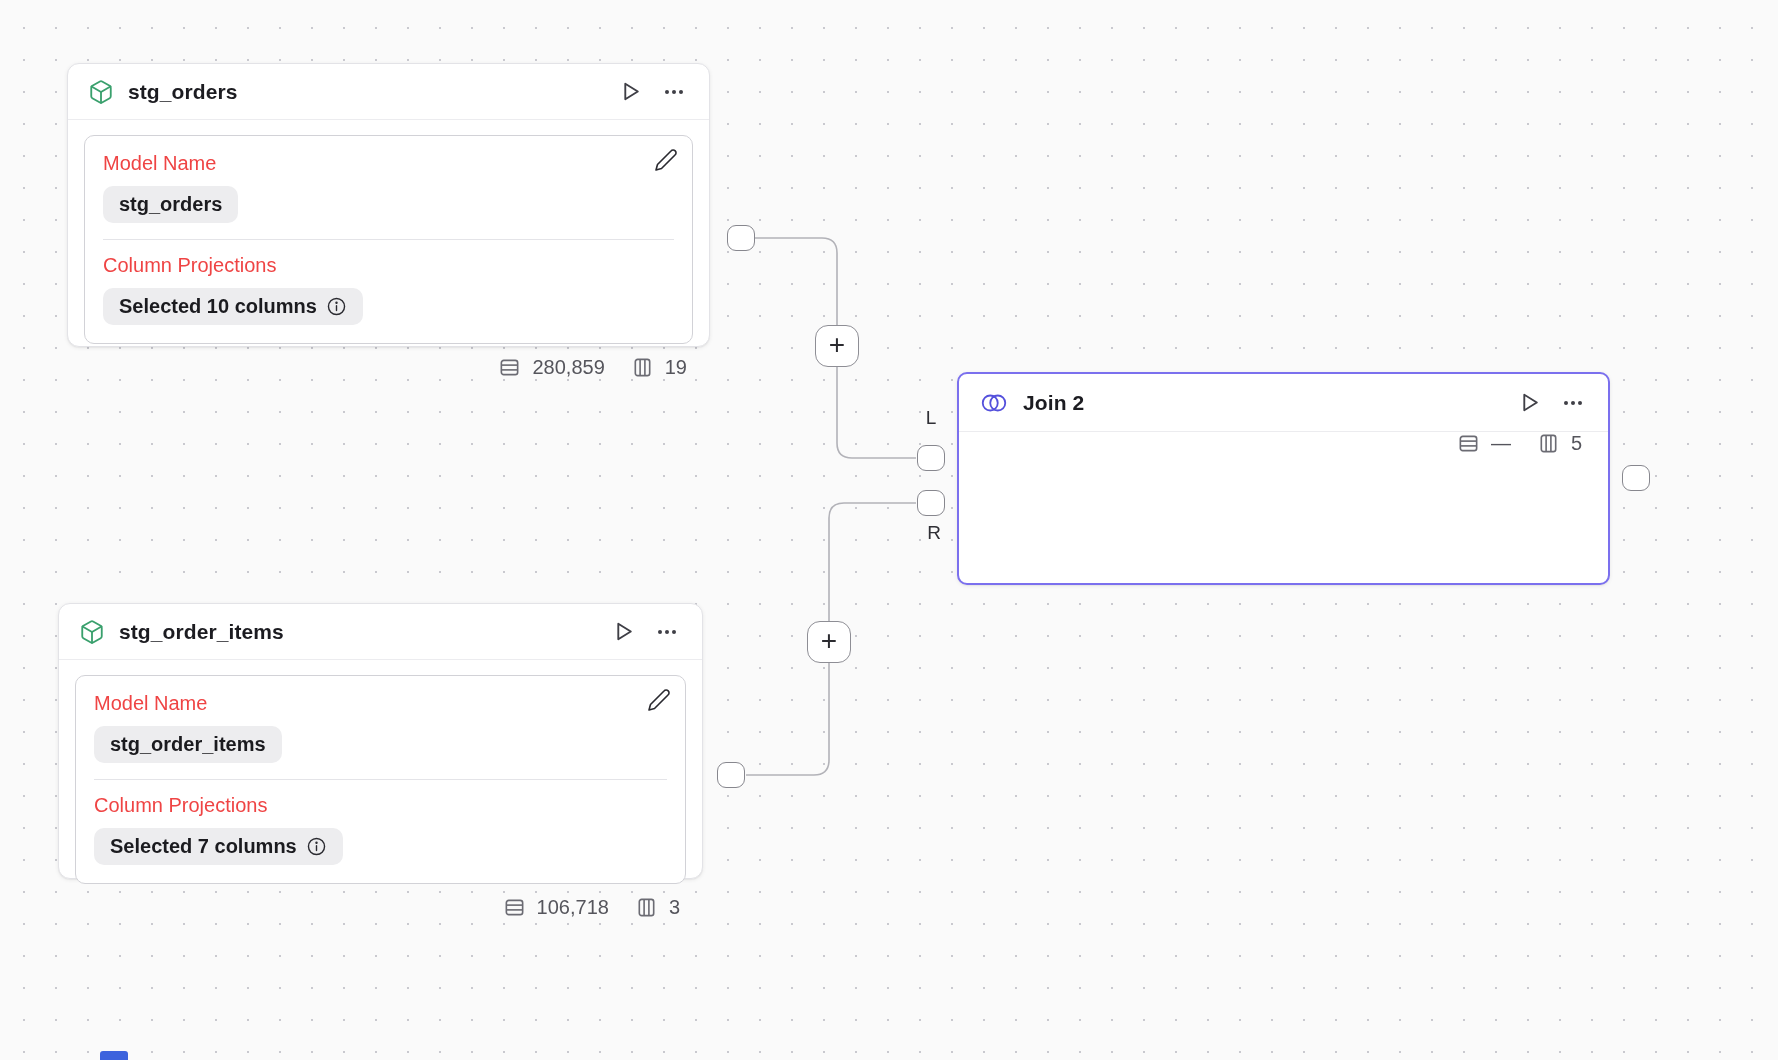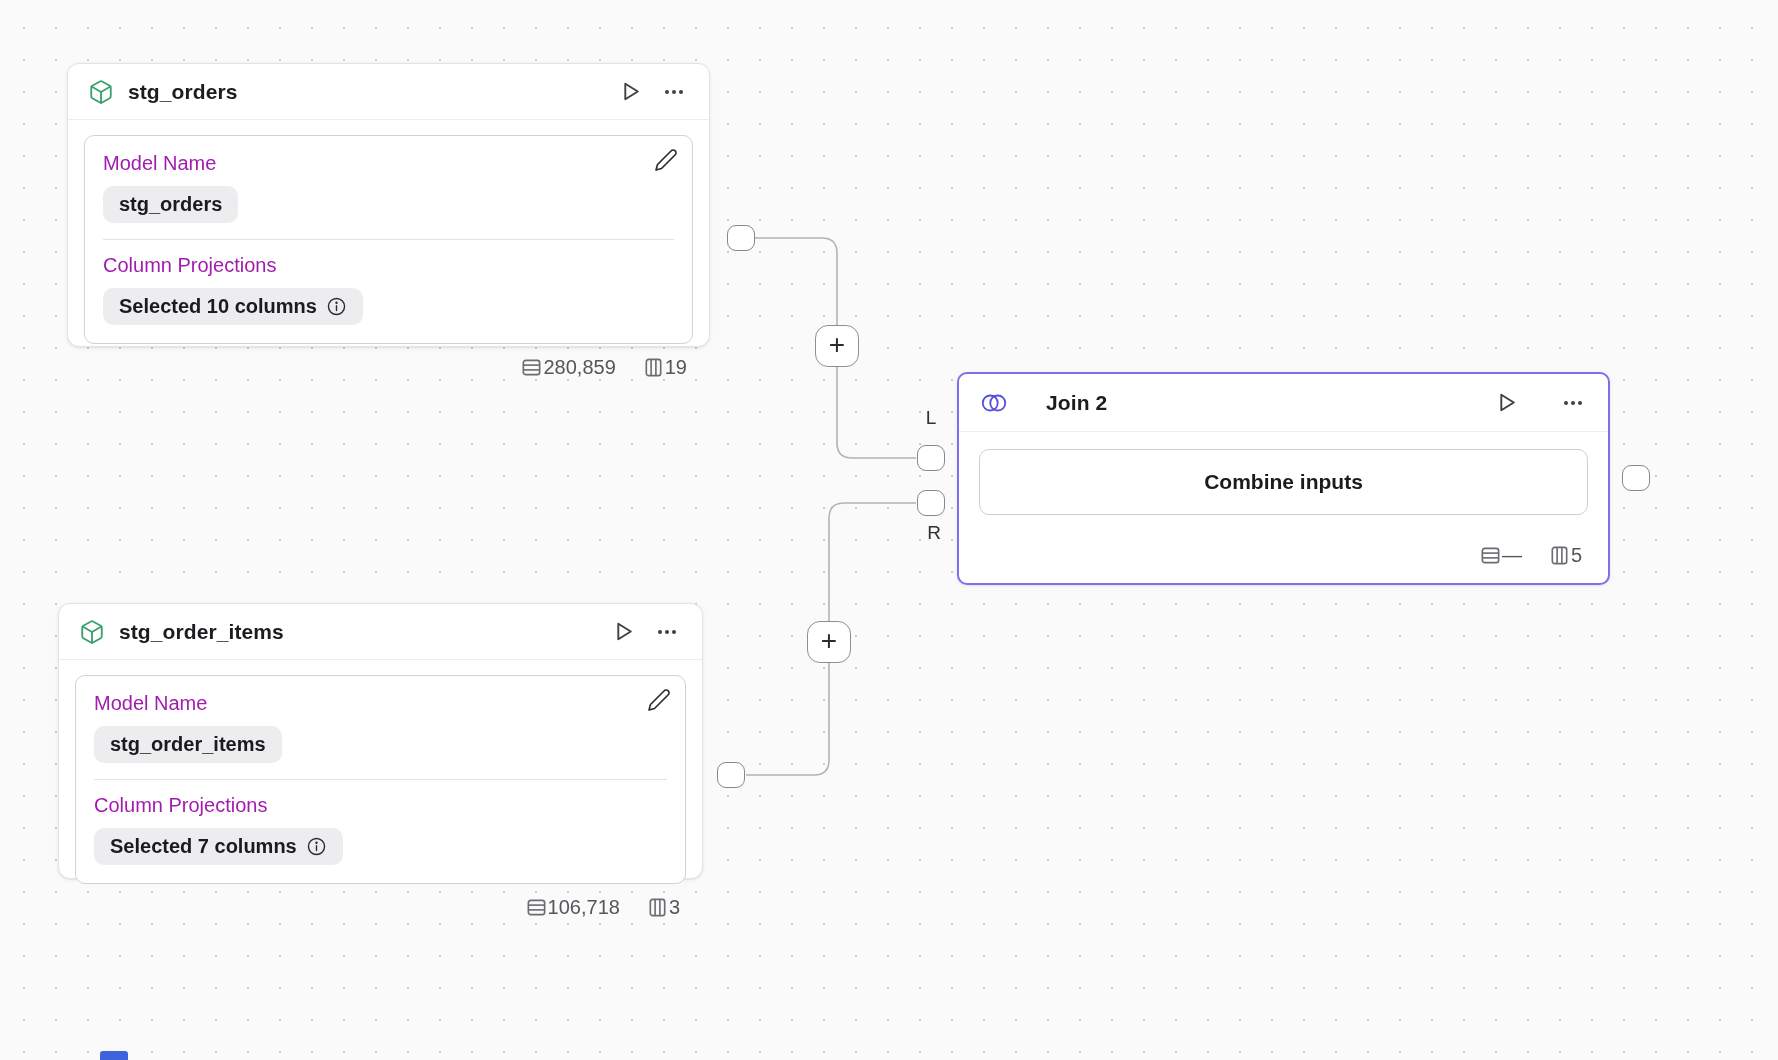--- a/index.html
+++ b/index.html
@@ -51,38 +51,38 @@
   .icon-btn + .icon-btn { margin-left: 14px; }
 
   .node-body { padding: 15px 16px 0 16px; flex: 1 1 auto; }
   .inner-card {
     position: relative;
     border: 1px solid #d2d2d7;
     border-radius: 10px;
     background: #fff;
     padding: 14px 18px 18px 18px;
   }
-  .field-label { font-size: 20px; color: #a21caf; line-height: 26px; }
+  .field-label { font-size: 20px; color: #ef4444; line-height: 26px; }
   .pill {
     display: inline-flex; align-items: center;
     margin-top: 10px;
     background: #ededef;
     border-radius: 10px;
     padding: 7px 16px;
     font-size: 20px; font-weight: 600; color: #1b1b1f;
   }
   .pill .info { margin-left: 9px; display: inline-flex; color: #2a2a30; }
   .card-divider { border: none; border-top: 1px solid #e4e4e8; margin: 16px 0 12px 0; }
   .pencil { position: absolute; top: 12px; right: 14px; color: #2a2a30; cursor: pointer; }
 
   .node-footer {
     display: flex; align-items: center; justify-content: flex-end;
     gap: 26px; padding: 12px 22px 14px 22px; flex: 0 0 auto;
   }
-  .stat { display: flex; align-items: flex-start; color: #55555c; }
+  .stat { display: flex; align-items: flex-start; gap: 11px; color: #55555c; }
   .stat .num { font-size: 20px; font-weight: 500; color: #55555c; }
   .stat svg { color: #6b6b73; }
 
   
   .combine-btn {
     width: 100%; height: 66px;
     background: #fff;
     border: 1.5px solid #cfcfd4;
     border-radius: 10px;
     font-family: inherit;
@@ -261,43 +261,40 @@
           <rect x="4.5" y="3.5" width="15" height="17" rx="2.5"></rect>
             <line x1="9.5" y1="3.5" x2="9.5" y2="20.5"></line>
             <line x1="14.5" y1="3.5" x2="14.5" y2="20.5"></line>
         </svg>
         <span class="num">3</span>
       </span>
     </div>
   </div>
 
   <div class="node selected" style="left:957px; top:372px; width:653px; height:213px;">
-    <div class="node-header" style="height:58px;gap:23px;">
+    <div class="node-header" style="height:58px;">
       <span style="color:#5450dc; display:flex;">
         <svg width="30" height="28" viewBox="0 0 28 24" fill="none" stroke="currentColor" stroke-width="1.7">
           <circle cx="10.5" cy="12" r="7"></circle>
             <circle cx="17.5" cy="12" r="7"></circle>
         </svg>
       </span>
       <span class="node-title">Join 2</span>
       <button class="icon-btn">
         <svg width="25" height="25" viewBox="0 0 24 24" fill="none" stroke="currentColor" stroke-width="1.8" stroke-linejoin="round">
           <polygon points="7 4.5 19 12 7 19.5"></polygon>
         </svg>
       </button>
       <button class="icon-btn">
         <svg width="24" height="24" viewBox="0 0 24 24" fill="currentColor">
           <circle cx="5" cy="12" r="2"></circle>
             <circle cx="12" cy="12" r="2"></circle>
             <circle cx="19" cy="12" r="2"></circle>
         </svg>
       </button>
-    </div>
-    <div class="node-body" style="padding:17px 20px 0 20px;">
-      <button class="combine-btn">Combine inputs</button>
     </div>
     <div class="node-footer join-footer">
       <span class="stat">
         <svg width="23" height="23" viewBox="0 0 24 24" fill="none" stroke="currentColor" stroke-width="1.7">
           <rect x="3.5" y="4.5" width="17" height="15" rx="2.5"></rect>
             <line x1="3.5" y1="9.5" x2="20.5" y2="9.5"></line>
             <line x1="3.5" y1="14.5" x2="20.5" y2="14.5"></line>
         </svg>
         <span class="num">—</span>
       </span>

